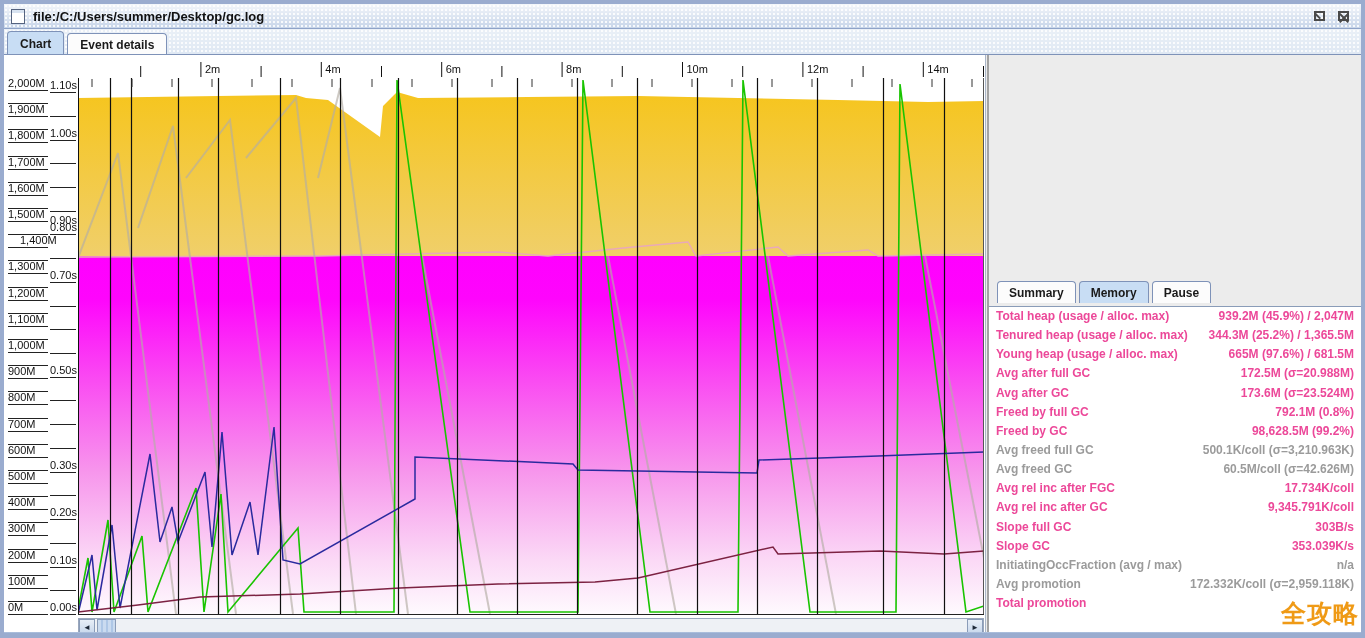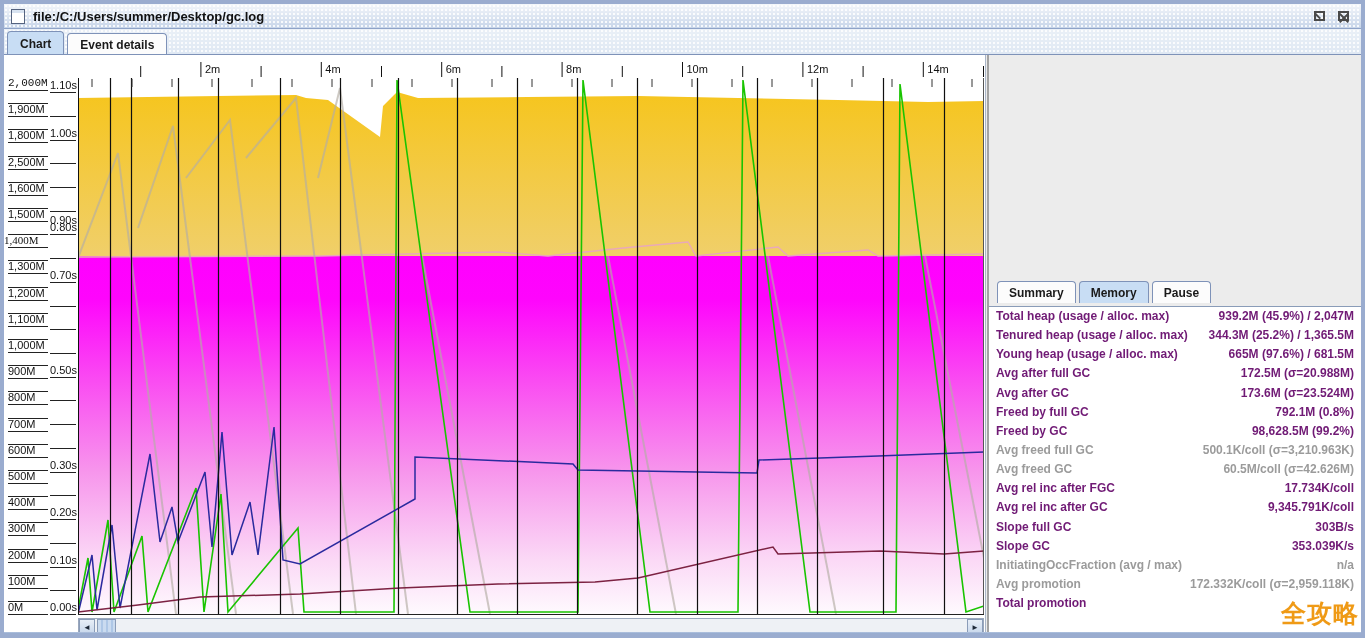--- a/index.html
+++ b/index.html
@@ -63,21 +63,21 @@
 
   .rightpanel{position:absolute;left:983px;top:0;right:0;bottom:0;background:#ECECEC;border-left:2px solid #a3a3a3;}
   .infotabs{position:absolute;left:5px;top:226px;right:0;height:25px;}
   .itab{
     display:inline-block;margin-left:3px;padding:4px 11px 3px;border:1px solid #7E92B8;border-bottom:none;
     border-radius:4px 4px 0 0;background:#FCFCFC;font-size:12px;font-weight:bold;color:#1A1A1A;cursor:default;
   }
   .itab.sel{background:#C8DDF4;}
   .stattable{position:absolute;left:0;top:251px;right:0;bottom:0;background:#fff;border-top:1px solid #8A9CB8;overflow:hidden;}
   .srow{display:flex;justify-content:space-between;height:19.15px;line-height:19.15px;padding:0 7px;
-    font-size:12px;font-weight:bold;color:#701a75;white-space:nowrap;}
+    font-size:12px;font-weight:bold;color:#ec4899;white-space:nowrap;}
   .srow.muted{color:#9B9B9B;}
   .srow .sv{text-align:right;}
 
   .bottomstrip{position:absolute;left:-4px;right:-4px;bottom:-4px;height:6px;
     background:linear-gradient(#B3C4E0,#46679F);}
   .watermark{
     position:absolute;right:2px;bottom:4px;z-index:50;
     font-size:25px;font-weight:bold;letter-spacing:1px;color:#EF9A16;
     text-shadow:-1px -1px 0 #fff,1px -1px 0 #fff,-1px 1px 0 #fff,1px 1px 0 #fff,0 0 2px #fff;
   }
@@ -143,39 +143,39 @@
           <div class="tl" style="left: 4px; width: 40px; top: 267.8px;"></div>
           <div class="lb" style="left: 4px; top: 254.8px;">1,100M</div>
           <div class="tl" style="left: 4px; width: 40px; top: 254.7px;"></div>
           <div class="tl" style="left: 4px; width: 40px; top: 241.6px;"></div>
           <div class="lb" style="left: 4px; top: 228.6px;">1,200M</div>
           <div class="tl" style="left: 4px; width: 40px; top: 228.5px;"></div>
           <div class="tl" style="left: 4px; width: 40px; top: 215.4px;"></div>
           <div class="lb" style="left: 4px; top: 202.4px;">1,300M</div>
           <div class="tl" style="left: 4px; width: 40px; top: 202.3px;"></div>
           <div class="tl" style="left: 4px; width: 40px; top: 189.2px;"></div>
-          <div class="lb" style="left: 0; top: 176.2px; font-family: Liberation Serif, serif;">1,400M</div>
+          <div class="lb" style="left: 16px; top: 176.2px;">1,400M</div>
           <div class="tl" style="left: 4px; width: 40px; top: 176.1px;"></div>
           <div class="tl" style="left: 4px; width: 40px; top: 163px;"></div>
           <div class="lb" style="left: 4px; top: 150px;">1,500M</div>
           <div class="tl" style="left: 4px; width: 40px; top: 149.9px;"></div>
           <div class="tl" style="left: 4px; width: 40px; top: 136.8px;"></div>
           <div class="lb" style="left: 4px; top: 123.8px;">1,600M</div>
           <div class="tl" style="left: 4px; width: 40px; top: 123.7px;"></div>
           <div class="tl" style="left: 4px; width: 40px; top: 110.6px;"></div>
-          <div class="lb" style="left: 4px; top: 97.6px;">2,500M</div>
+          <div class="lb" style="left: 4px; top: 97.6px;">1,700M</div>
           <div class="tl" style="left: 4px; width: 40px; top: 97.5px;"></div>
           <div class="tl" style="left: 4px; width: 40px; top: 84.4px;"></div>
           <div class="lb" style="left: 4px; top: 71.4px;">1,800M</div>
           <div class="tl" style="left: 4px; width: 40px; top: 71.3px;"></div>
           <div class="tl" style="left: 4px; width: 40px; top: 58.2px;"></div>
           <div class="lb" style="left: 4px; top: 45.2px;">1,900M</div>
           <div class="tl" style="left: 4px; width: 40px; top: 45.1px;"></div>
           <div class="tl" style="left: 4px; width: 40px; top: 32px;"></div>
-          <div class="lb" style="left: 4px; top: 19px; font-family: Liberation Mono, monospace;">2,000M</div>
+          <div class="lb" style="left: 4px; top: 19px;">2,000M</div>
           <div class="tl" style="left: 46px; width: 26px; top: 556px;"></div>
           <div class="lb" style="left: 46px; top: 543px;">0.00s</div>
           <div class="tl" style="left: 46px; width: 26px; top: 532.275px;"></div>
           <div class="tl" style="left: 46px; width: 26px; top: 508.55px;"></div>
           <div class="lb" style="left: 46px; top: 495.55px;">0.10s</div>
           <div class="tl" style="left: 46px; width: 26px; top: 484.825px;"></div>
           <div class="tl" style="left: 46px; width: 26px; top: 461.1px;"></div>
           <div class="lb" style="left: 46px; top: 448.1px;">0.20s</div>
           <div class="tl" style="left: 46px; width: 26px; top: 437.375px;"></div>
           <div class="tl" style="left: 46px; width: 26px; top: 413.65px;"></div>

